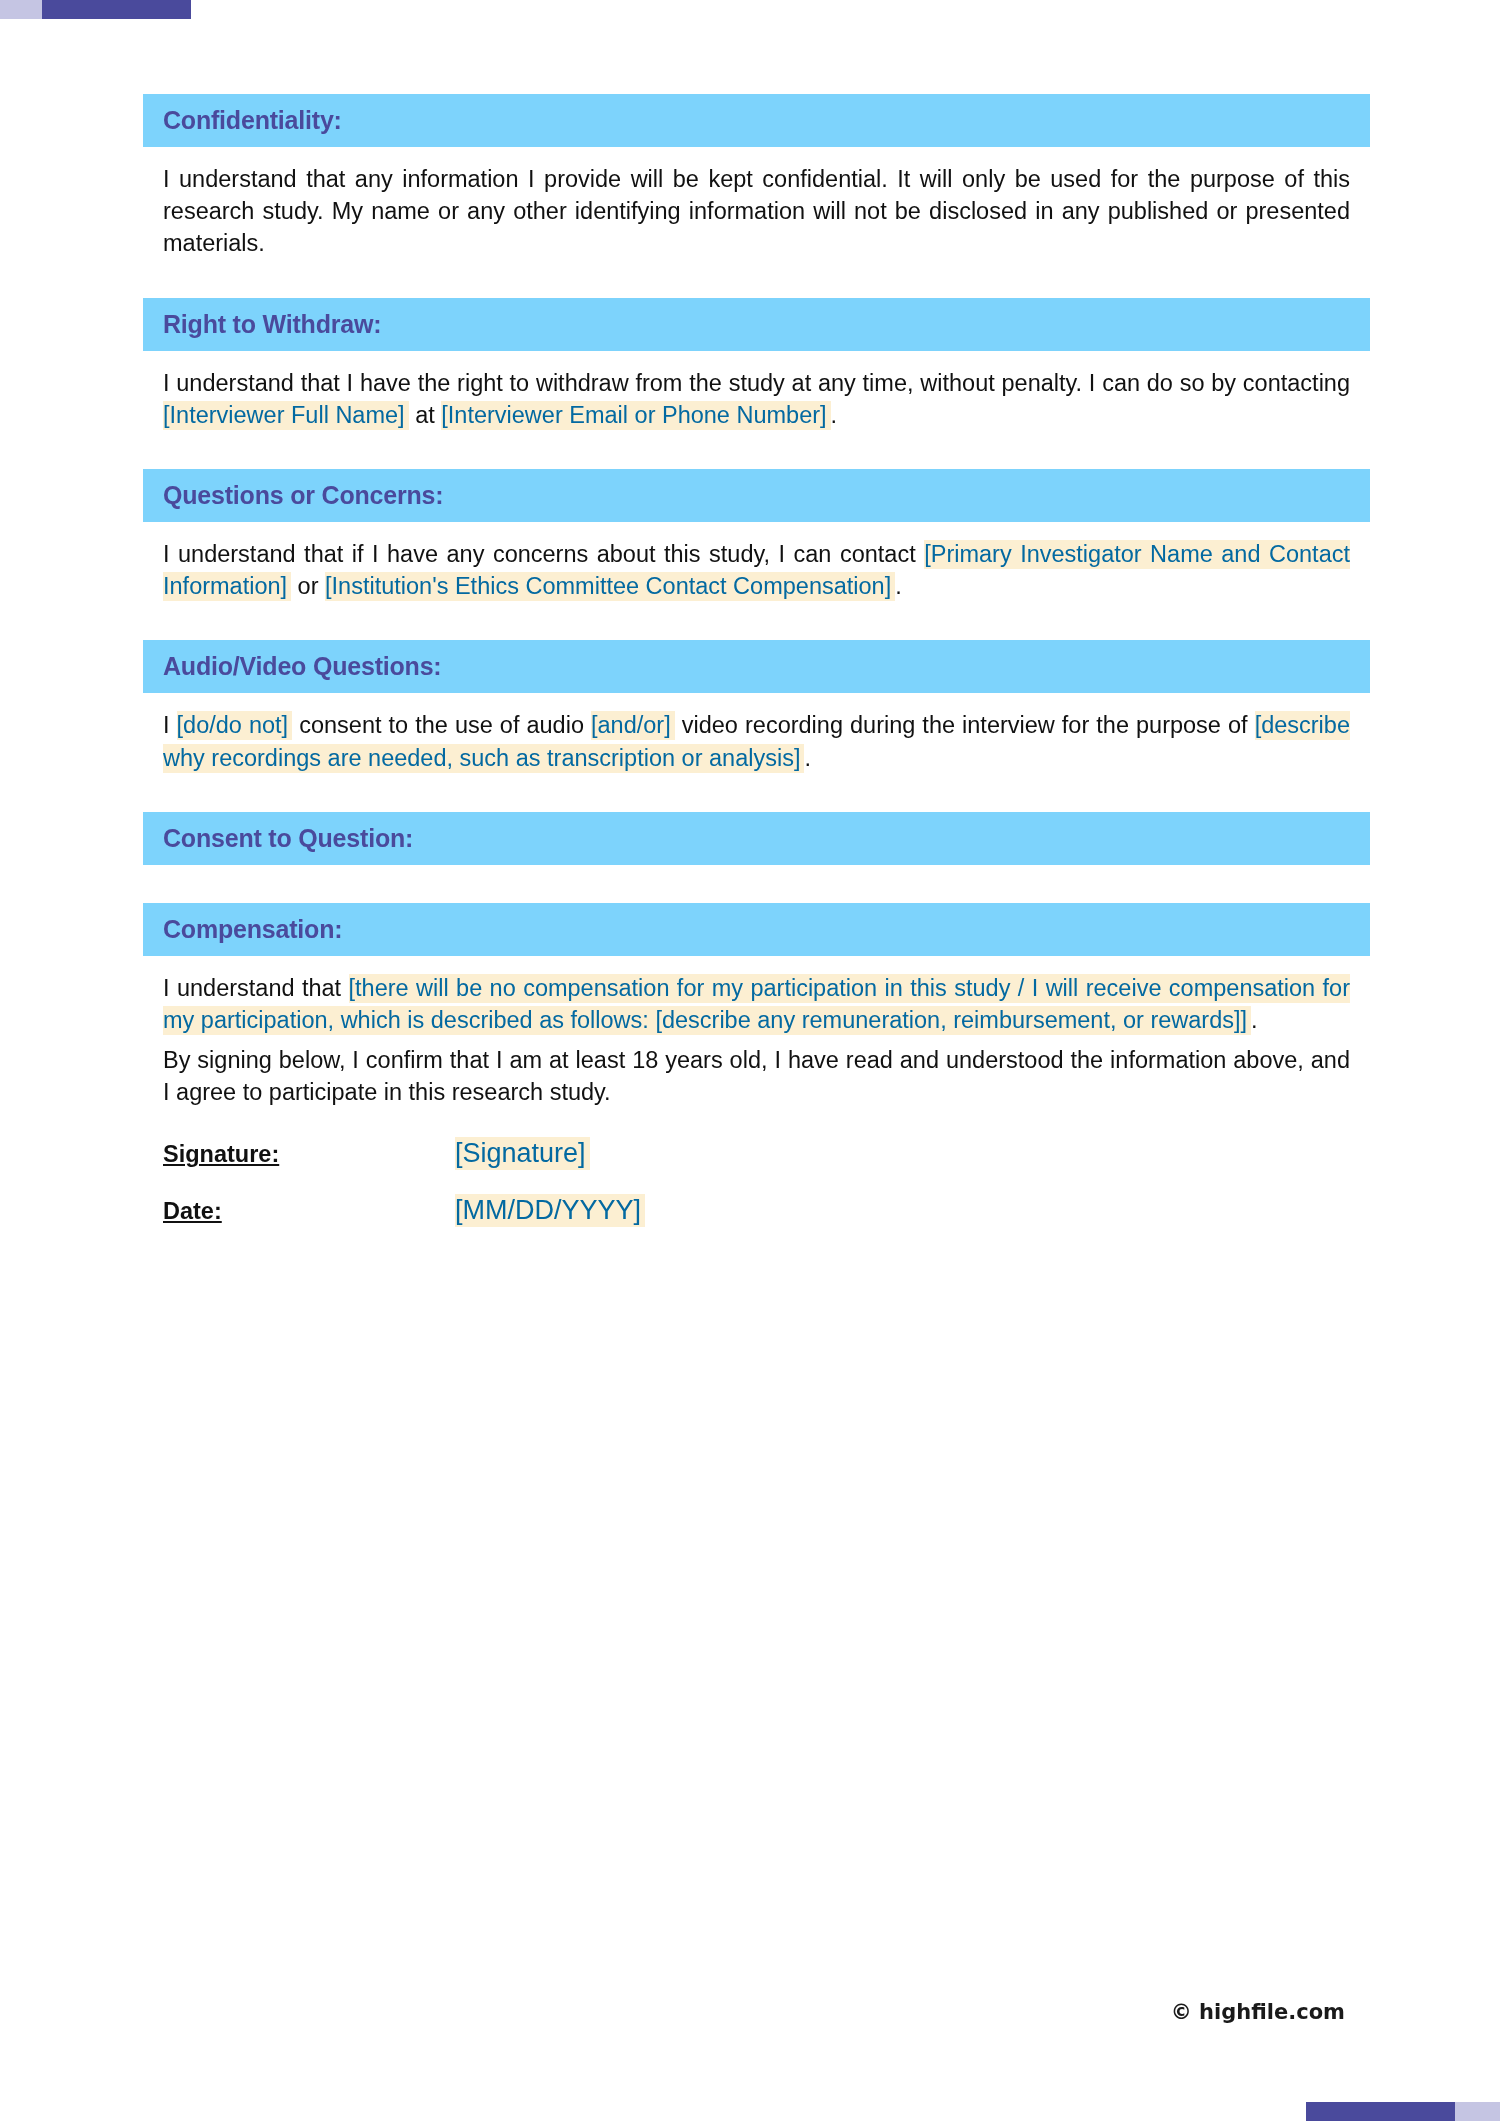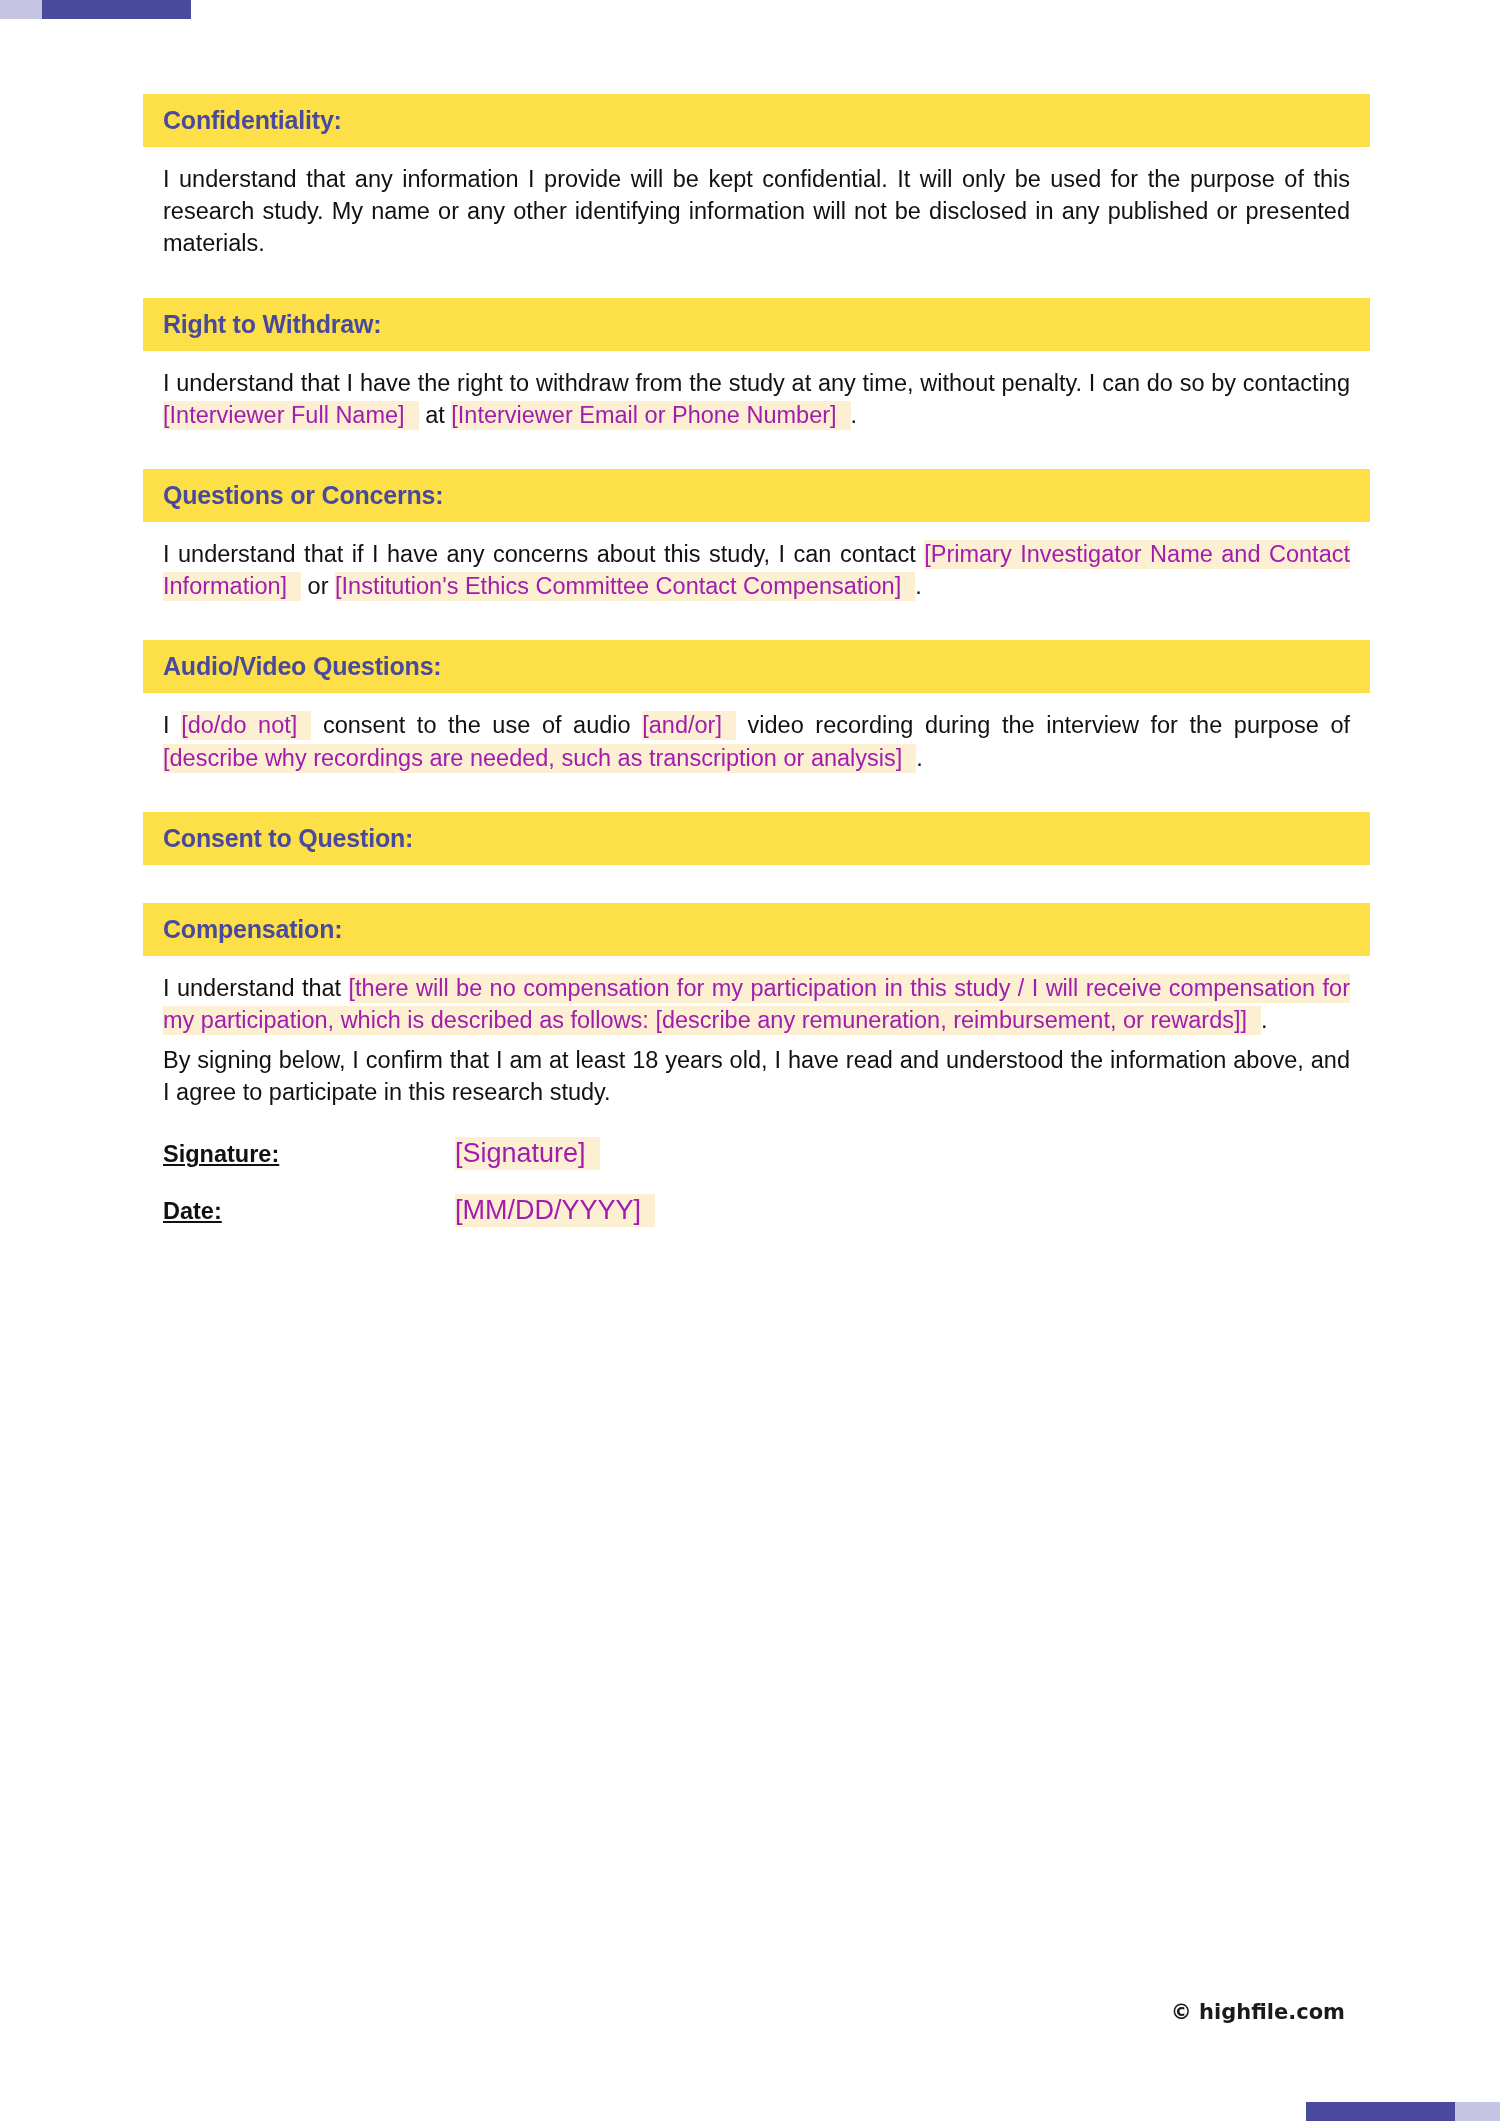--- a/index.html
+++ b/index.html
@@ -44,21 +44,21 @@
   
   .page {
     position: absolute;
     left: 143px;
     top: 0;
     width: 1227px;
     height: 2121px;
   }
 
   .section-header {
-    background: #fde047;
+    background: #7dd3fc;
     padding: 14px 0 14px 20px;
     margin: 0;
     box-sizing: border-box;
   }
   .section-header .title {
     color: #4a4a9c;
     font-size: 25px;
     font-weight: bold;
     letter-spacing: -0.2px;
     line-height: 1.0;
@@ -76,22 +76,22 @@
     box-sizing: border-box;
   }
   .body-para.tight {
     padding-top: 8px;
   }
 
   .spacer-lg { height: 38px; }
 
   mark.hl {
     background: #fcefd2;
-    color: #a21caf;
-    padding: 1px 14px 2px 0;
+    color: #0369a1;
+    padding: 1px 4px 2px 0;
     border-radius: 0;
   }
 
   
   .sig-block {
     padding: 30px 20px 0 20px;
     box-sizing: border-box;
   }
   .sig-row {
     display: flex;

